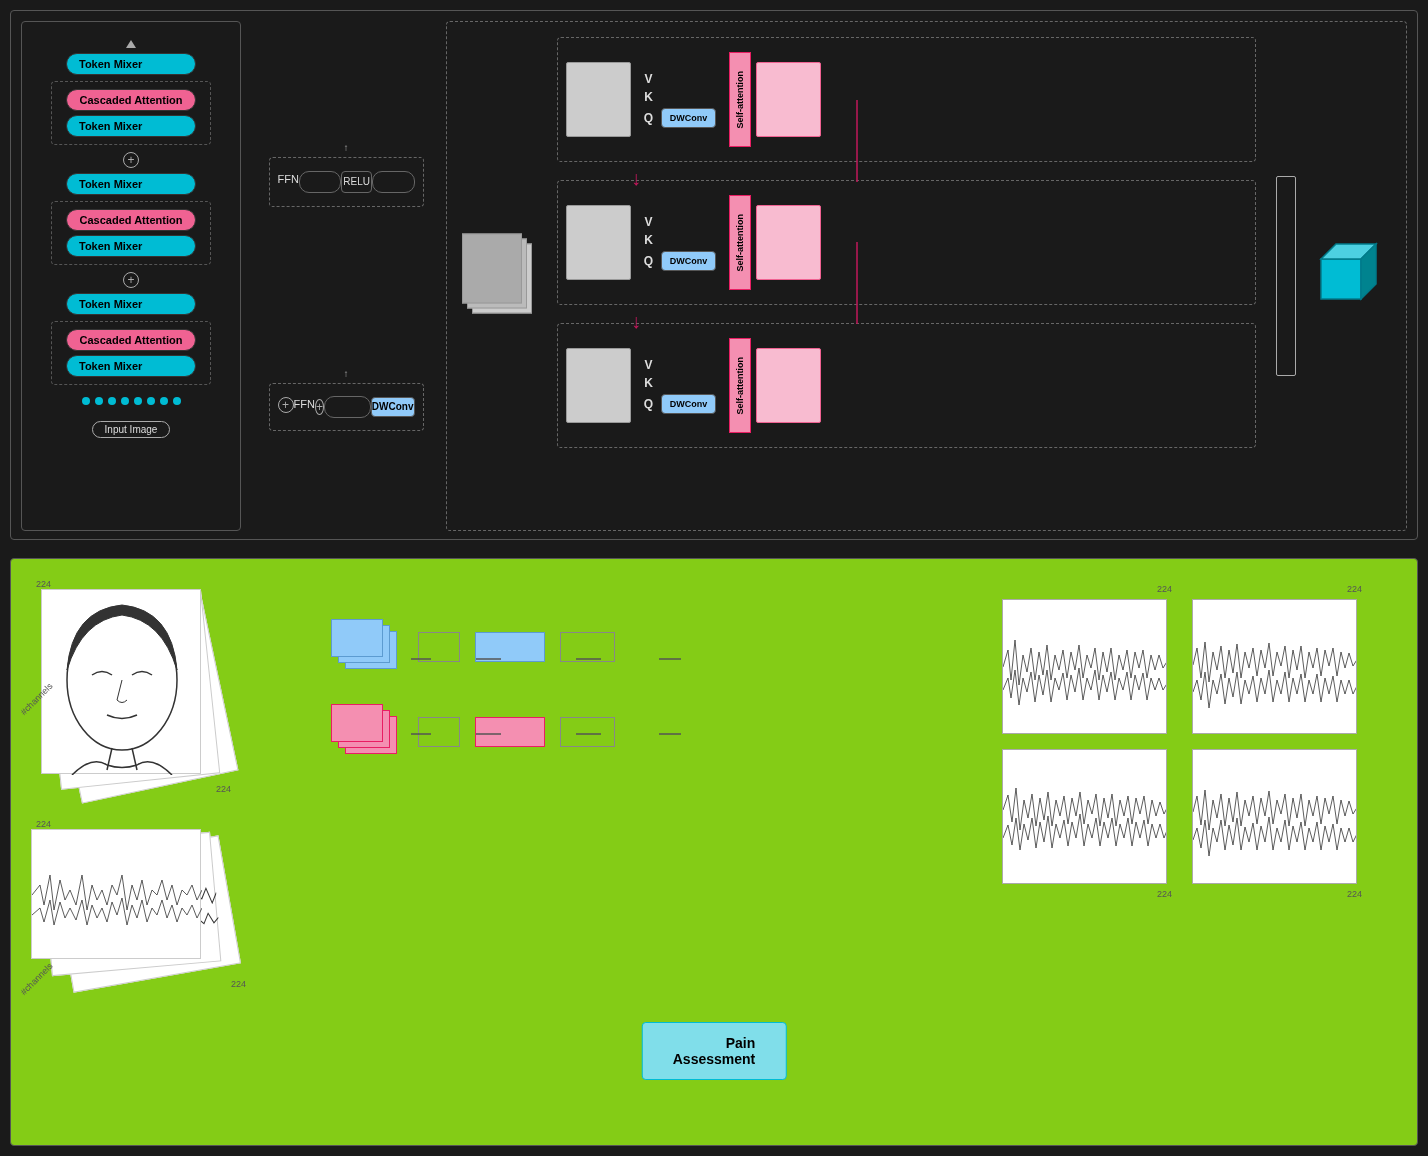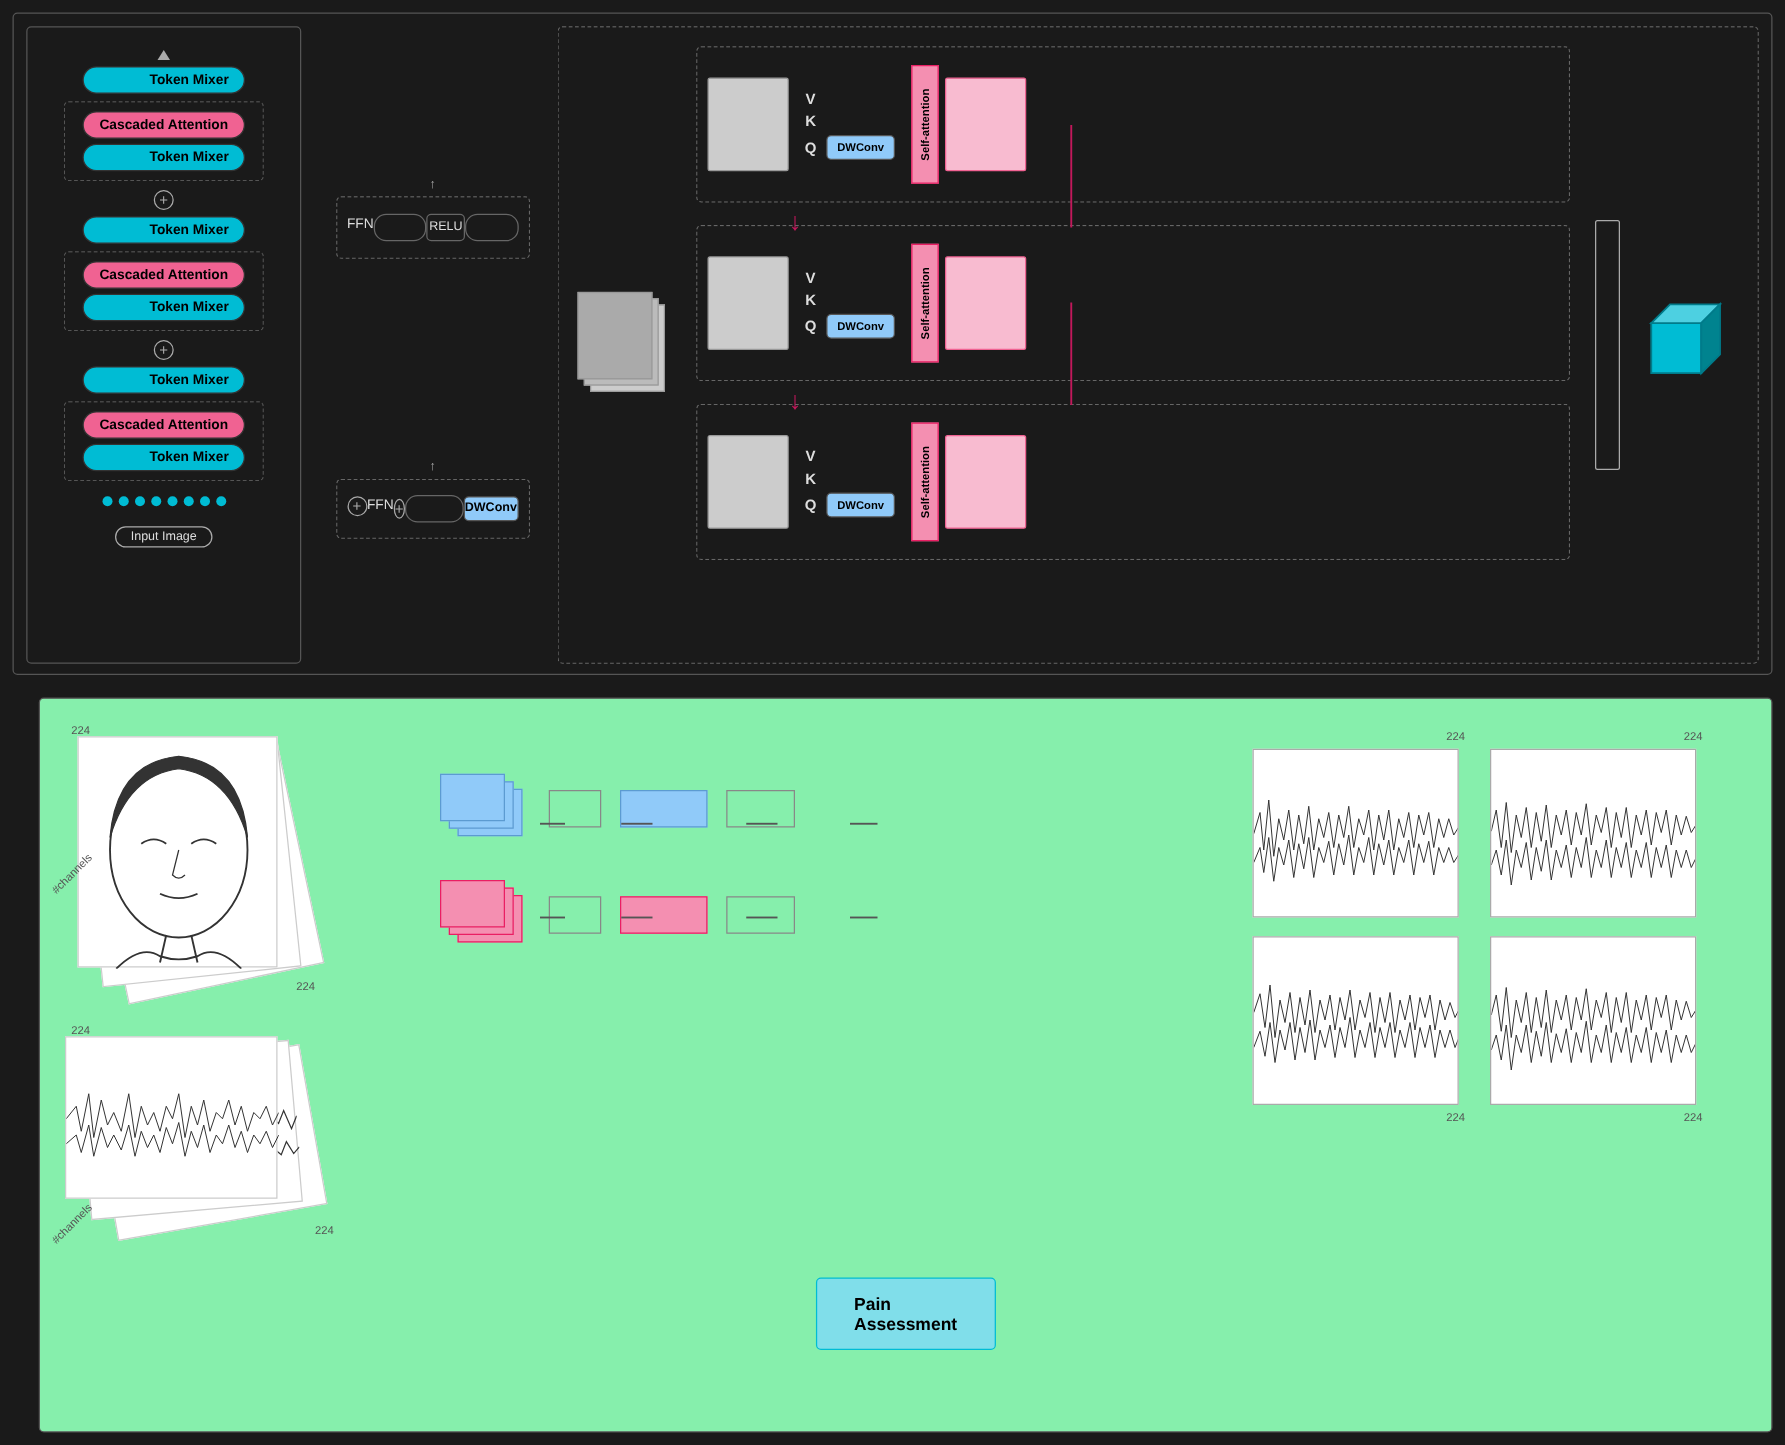--- a/index.html
+++ b/index.html
@@ -40,21 +40,21 @@
       padding: 15px 10px;
     }
 
     .block-token-mixer {
       background: #00bcd4;
       border: 1px solid #333;
       border-radius: 12px;
       color: #000;
       font-size: 11px;
       font-weight: bold;
-      text-align: right;
+      text-align: left;
       padding: 4px 12px;
       width: 130px;
       margin: 2px 0;
     }
 
     .block-cascaded-attention {
       background: #f06292;
       border: 1px solid #333;
       border-radius: 12px;
       color: #000;
@@ -300,37 +300,36 @@
       background: transparent;
     }
 
     
     .bottom-section {
       position: absolute;
       top: 558px;
       left: 10px;
       right: 10px;
       bottom: 10px;
-      background: #86efac;
+      background: #84cc16;
       border: 1.5px solid #555;
       border-radius: 4px;
-      margin-left: 21px;
     }
 
     
     .pain-assessment {
       position: absolute;
       bottom: 30px;
       left: 50%;
       transform: translateX(-50%);
       background: #80deea;
       border: 1px solid #00bcd4;
       border-radius: 4px;
       padding: 12px 30px;
-      text-align: left;
+      text-align: right;
       font-size: 14px;
       font-weight: bold;
       color: #000;
     }
 
   </style>
 </head>
 <body>
 
 <div class="top-section">

